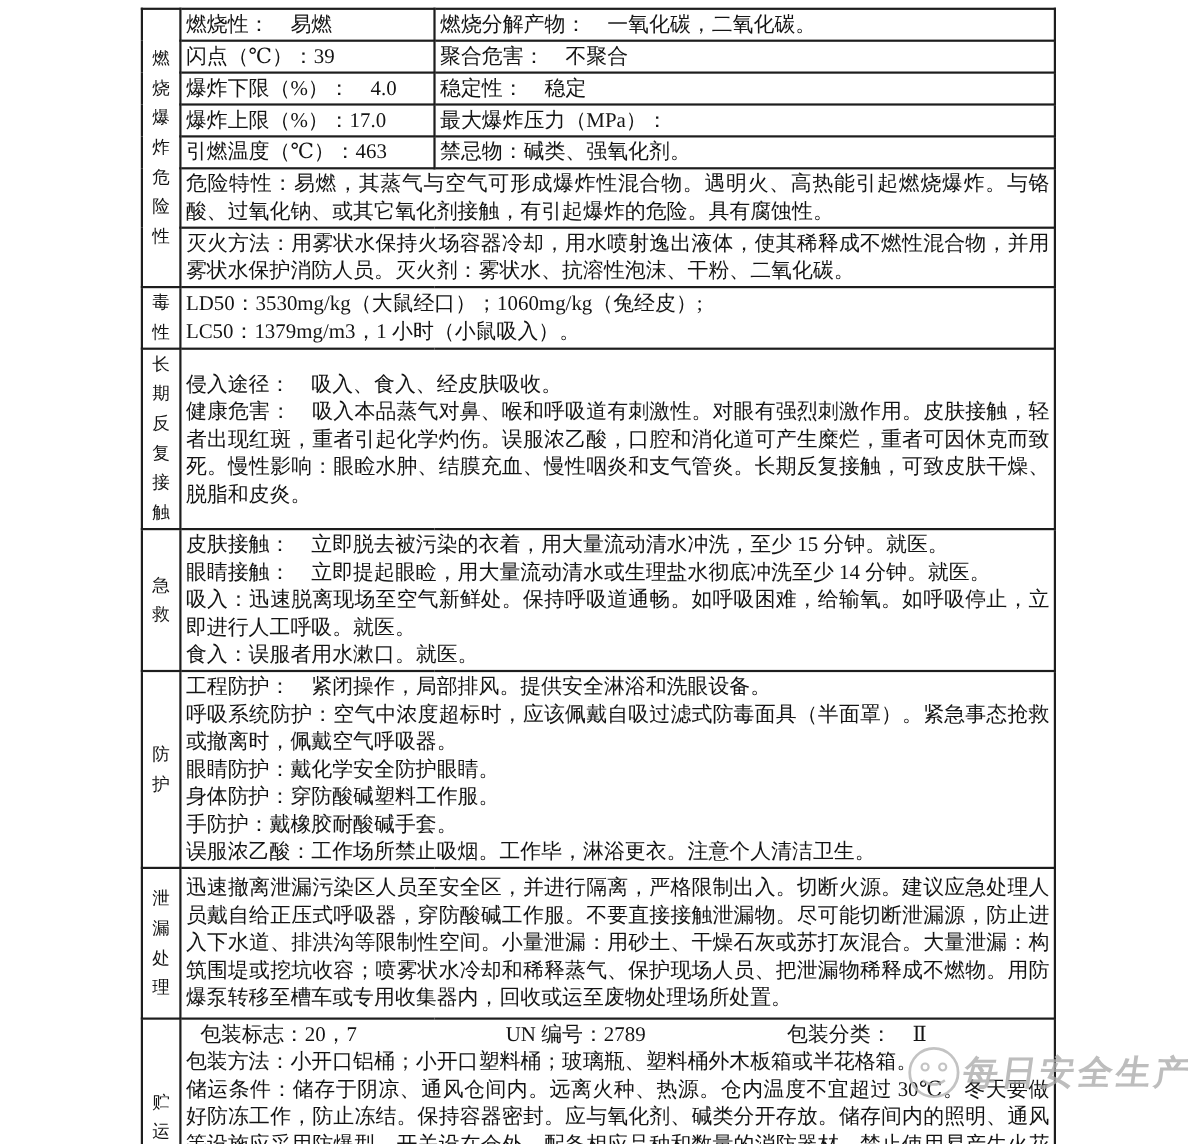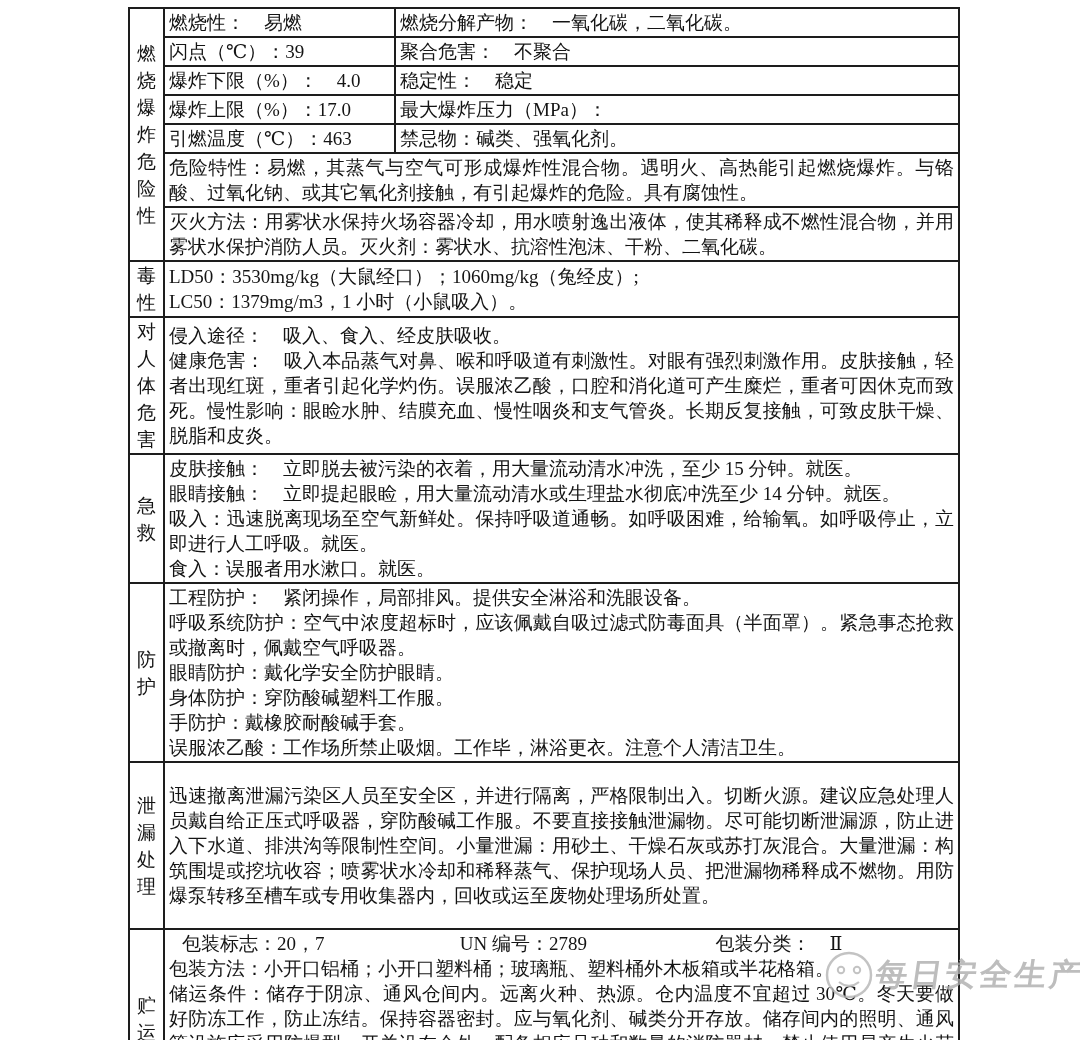--- a/index.html
+++ b/index.html
@@ -17,31 +17,31 @@
   col.c-left{width:231px;}
   col.c-right{width:564px;}
   td{
     border:2px solid #1d1d1d;padding:1px 4px;font-size:19px;
     vertical-align:middle;
   }
   tr.r-pair td.pcell{height:27px;line-height:25px;white-space:nowrap;overflow:hidden;}
   td.vh{padding:0;text-align:center;vertical-align:middle;}
   td.vh .stack{
     width:21px;margin:0 auto;word-break:break-all;
-    line-height:27px;font-size:19px;text-align:center;
+    line-height:27px;font-size:16px;text-align:center;
   }
   td.cell p{margin:0;line-height:25px;text-align:justify;}
   td.cell{vertical-align:middle;}
   .h-haz{height:53px;}
   .h-fight{height:52px;}
   .h-tox{height:56px;font-family:Liberation Serif, serif;}
   .h-health{height:120px;}
   .h-aid{height:126px;}
   .h-prot{height:172px;}
-  .h-leak{height:167px;}
+  .h-leak{height:137px;}
   .h-stor{height:174px;}
   .pack-line span{display:inline-block;line-height:25px;margin-left:13px;}
   .pack-line .s1{width:260px;}
   .pack-line .s2{width:238px;}
   .watermark{
     position:absolute;left:824px;top:950px;display:flex;align-items:center;
     gap:4px;z-index:5;pointer-events:none;
   }
   .watermark .wm-text{
     font-family:"Liberation Sans","DejaVu Sans",sans-serif;
@@ -100,21 +100,21 @@
         <div class="stack">毒性</div>
       </td>
       <td class="cell" colspan="2">
         <p>LD50：3530mg/kg（大鼠经口）；1060mg/kg（兔经皮）;</p>
         <p>LC50：1379mg/m3，1 小时（小鼠吸入）。</p>
       </td>
     </tr>
 
     <tr>
       <td class="vh h-health">
-        <div class="stack">对人体危害</div>
+        <div class="stack">长期反复接触</div>
       </td>
       <td class="cell" colspan="2">
         <p>侵入途径：　吸入、食入、经皮肤吸收。</p>
         <p>健康危害：　吸入本品蒸气对鼻、喉和呼吸道有刺激性。对眼有强烈刺激作用。皮肤接触，轻者出现红斑，重者引起化学灼伤。误服浓乙酸，口腔和消化道可产生糜烂，重者可因休克而致死。慢性影响：眼睑水肿、结膜充血、慢性咽炎和支气管炎。长期反复接触，可致皮肤干燥、脱脂和皮炎。</p>
       </td>
     </tr>
 
     <tr>
       <td class="vh h-aid">
         <div class="stack">急救</div>

